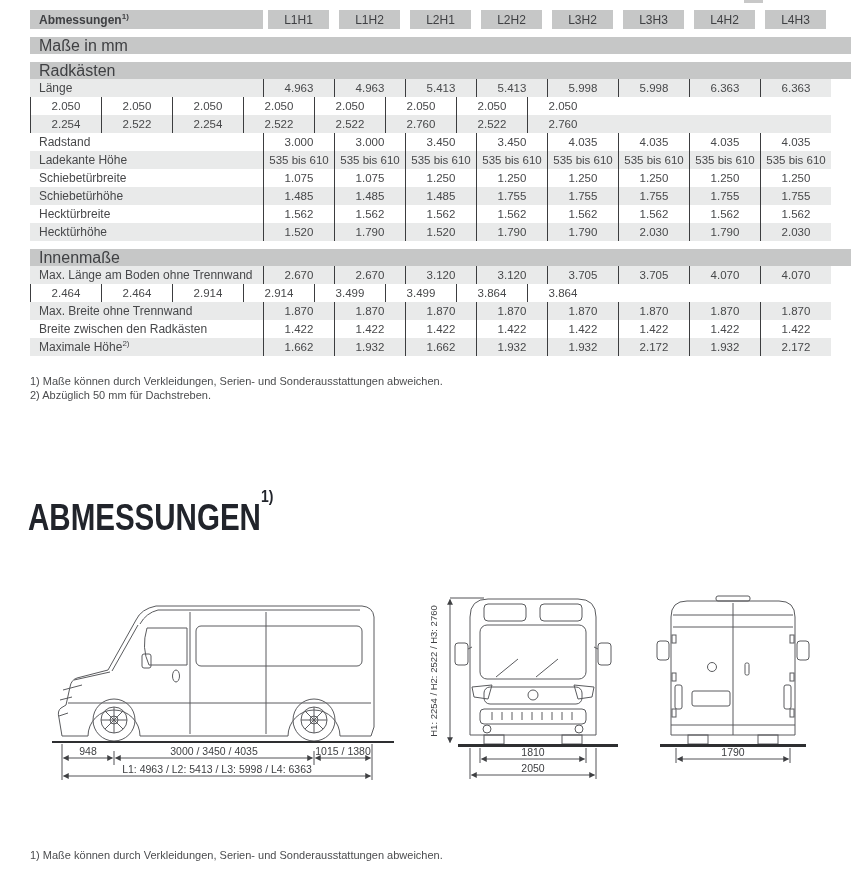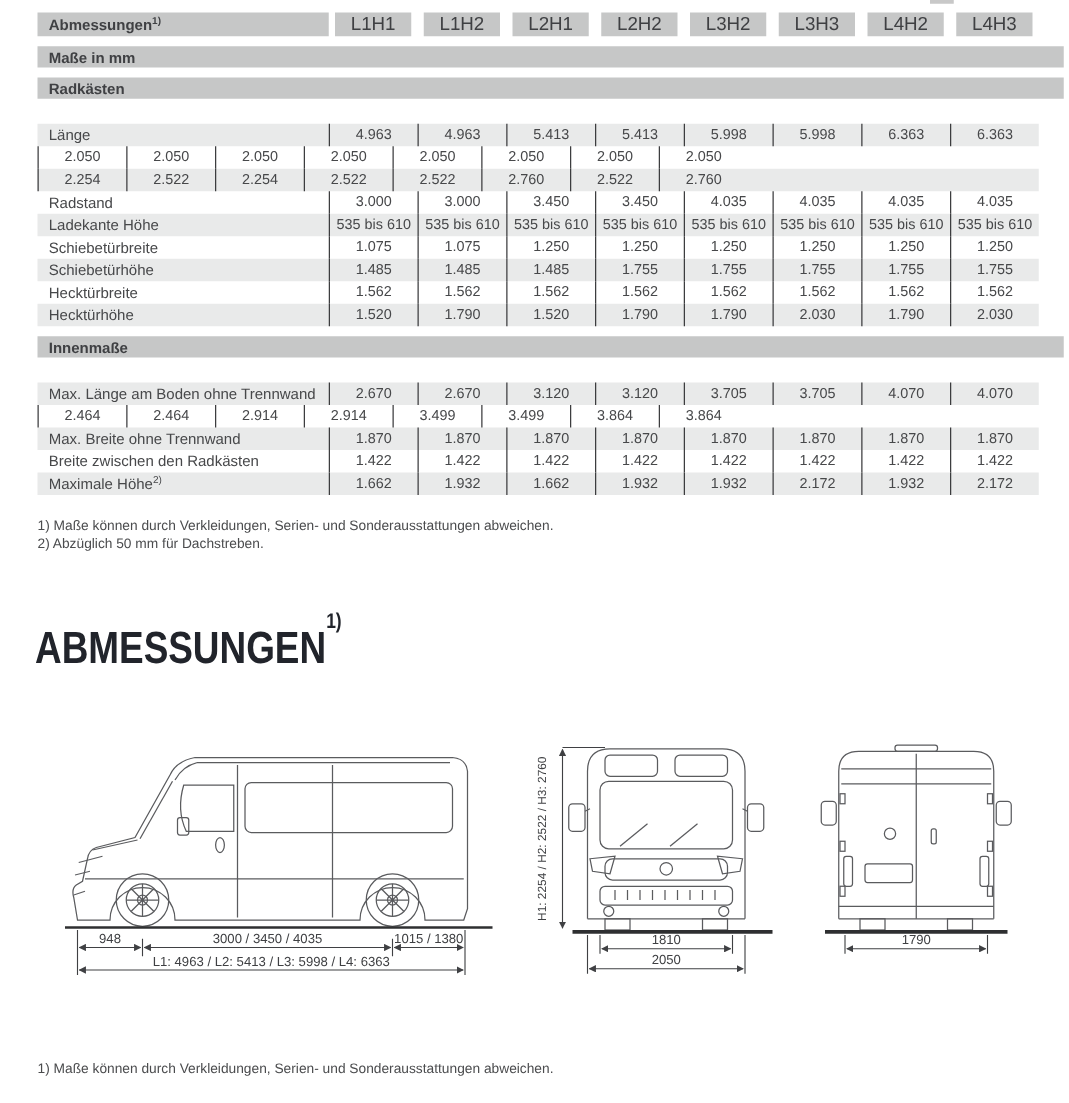--- a/index.html
+++ b/index.html
@@ -10,29 +10,29 @@
   
   #tblwrap { position:absolute; left:30px; top:10px; width:821px; }
   .trow { display:flex; }
   .thead { height:19px; margin-bottom:8px; }
   .hlabel {
     width:233px; background:#c6c7c7; font-weight:bold; font-size:12px;
     color:#3f4043; display:flex; align-items:center; padding-left:9px; box-sizing:border-box;
   }
   .hcells { display:flex; }
   .hcell {
-    width:61px; margin:0 5px; background:#c6c7c7; font-size:15px; color:#3f4043;
+    width:61px; margin:0 5px; background:#c6c7c7; font-size:12px; color:#3f4043;
     display:flex; align-items:center; justify-content:center;
   }
   .bar {
-    width:821px; height:17px; background:#c6c7c7; font-weight:bold; font-size:12px;
+    width:821px; height:17px; background:#c6c7c7; font-weight:normal; font-size:16px;
     color:#3f4043; display:flex; align-items:center; padding-left:9px; box-sizing:border-box;
   }
   .bar.unit { margin-bottom:8px; }
-  .rows { width:801px; margin-bottom:8px;margin-top:20px; }
+  .rows { width:801px; margin-bottom:8px; }
   .drow { height:18px; font-size:11.5px; color:#47484a; width:801px; }
   .drow.alt { background:#e9eaea; }
   .rlabel { width:233px; font-size:12px; display:flex; align-items:center; padding-left:9px; box-sizing:border-box; }
   .vcell {
     width:71px; display:flex; align-items:center; justify-content:center;
     border-left:1px solid #3c3d3f; box-sizing:border-box;
   }
   sup { font-size:8px; position:relative; top:-3px; line-height:0; }
   #tfoot { margin-top:18px; font-size:11px; color:#4b4c4e; line-height:14px; }
   

